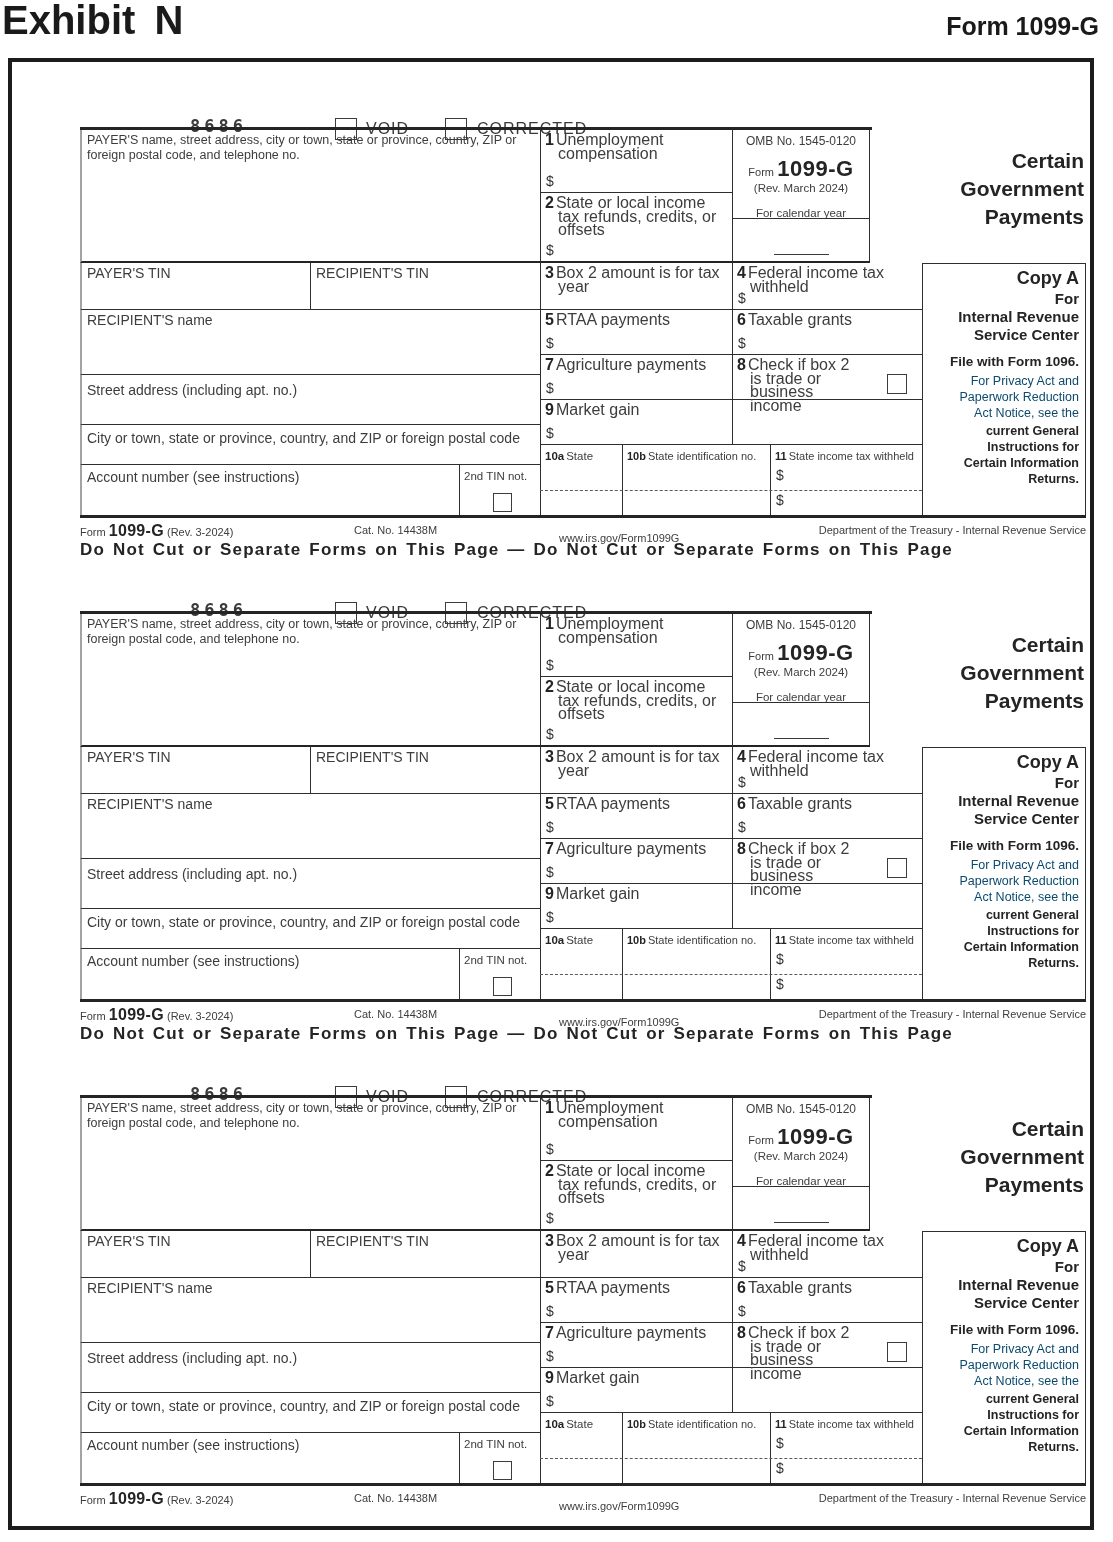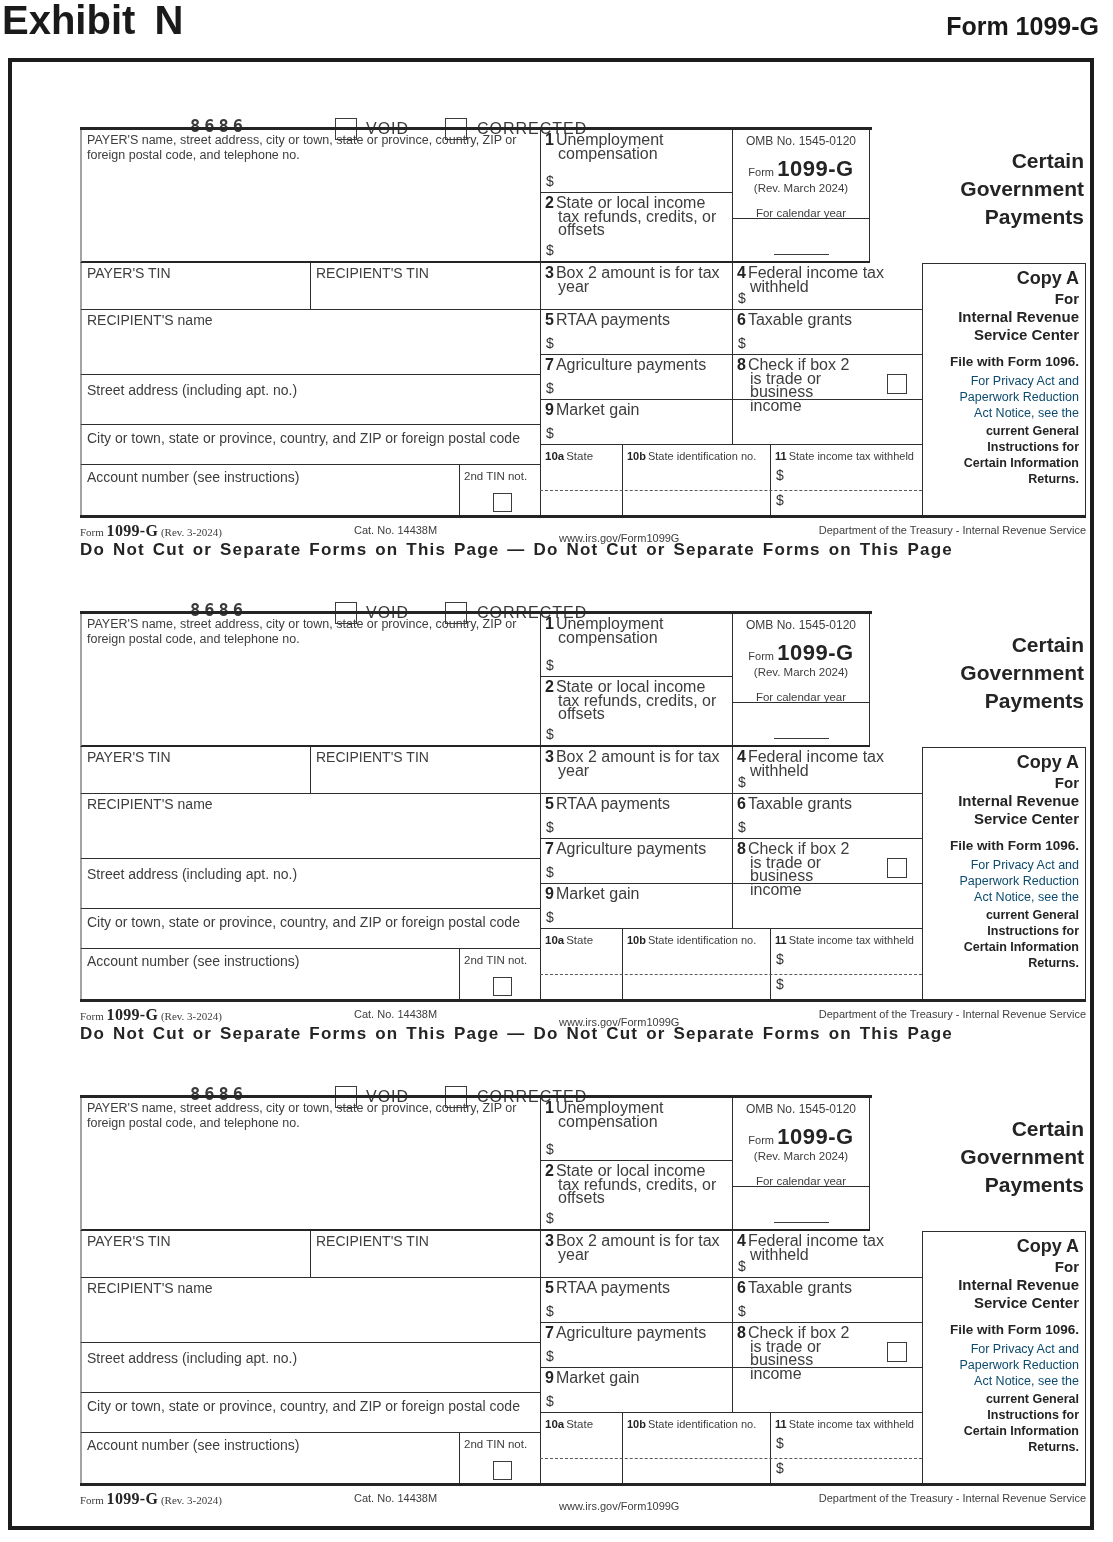--- a/index.html
+++ b/index.html
@@ -70,21 +70,21 @@
 
   .box8-label { width:136px; }
   .box8-cb { position:absolute; right:15px; bottom:5px; width:20px; height:20px; }
   .tin-not-cb { position:absolute; left:33px; top:28px; width:19px; height:19px; }
   .dashed-line { position:absolute; left:460px; top:363px; width:382px; border-top:1.5px dashed #5a5a5a; }
   .d-top { position:absolute; left:5px; top:22px; font-size:14px; color:#333; }
   .d-bot { position:absolute; left:5px; top:47px; font-size:14px; color:#333; }
 
   
   .f-footer { position:absolute; top:424px; left:0; width:1006px; height:20px; font-size:11px; color:#3d3d3d; }
-  .ft-left { position:absolute; left:0; top:3px; white-space:nowrap;font-family:Liberation Serif, serif; }
+  .ft-left { position:absolute; left:0; top:3px; white-space:nowrap; }
   .ft-formnum { font-size:16px; font-weight:bold; color:#242424; letter-spacing:0.3px; }
   .ft-cat { position:absolute; left:274px; top:5px; }
   .ft-url { position:absolute; left:479px; top:13px; }
   .ft-dept { position:absolute; right:0; top:5px; }
 
   .separator { position:absolute; left:68px; width:1006px; height:24px; font-size:17px; font-weight:bold; color:#242424; letter-spacing:1.2px; word-spacing:2px; white-space:nowrap; }
 </style>
 </head>
 <body>
 

